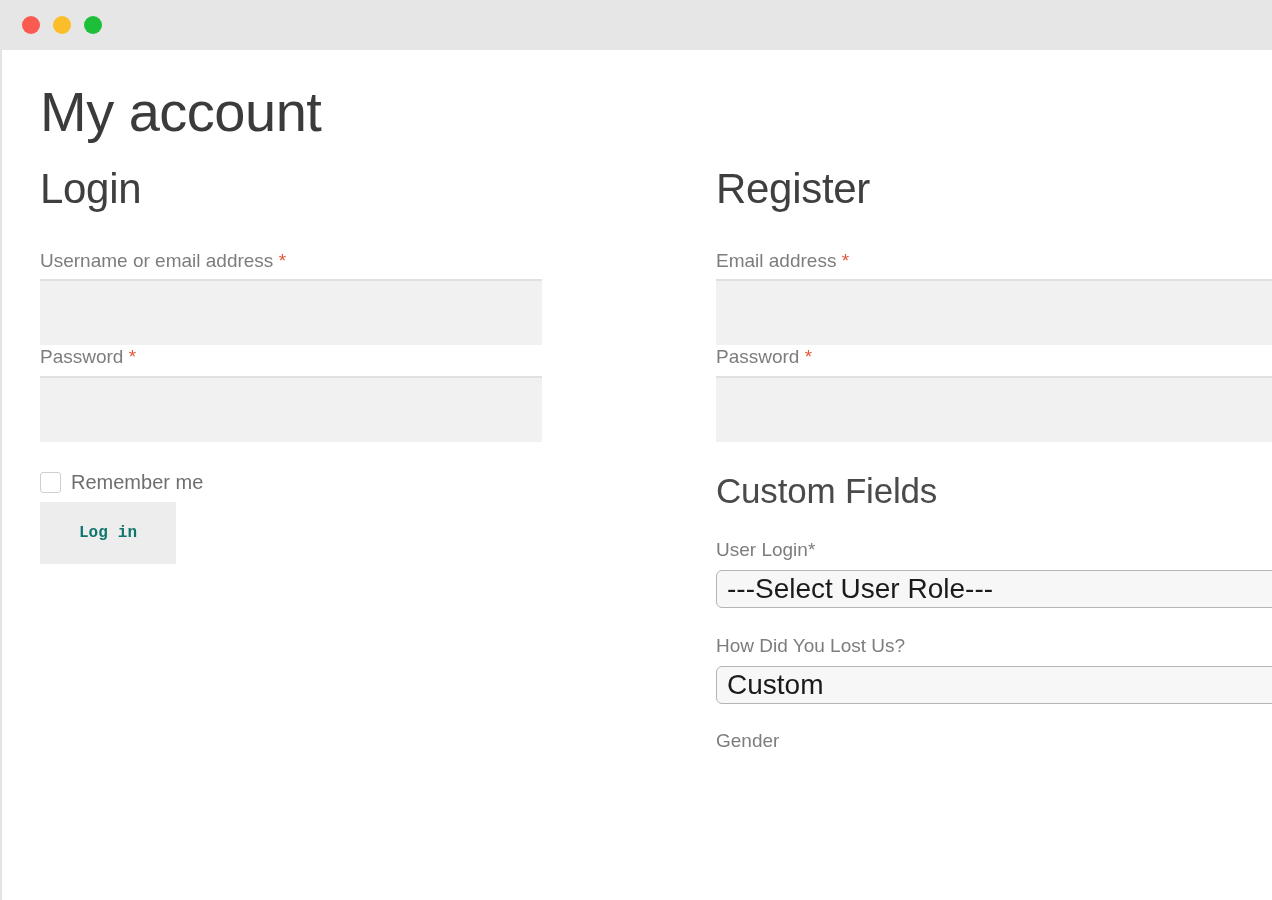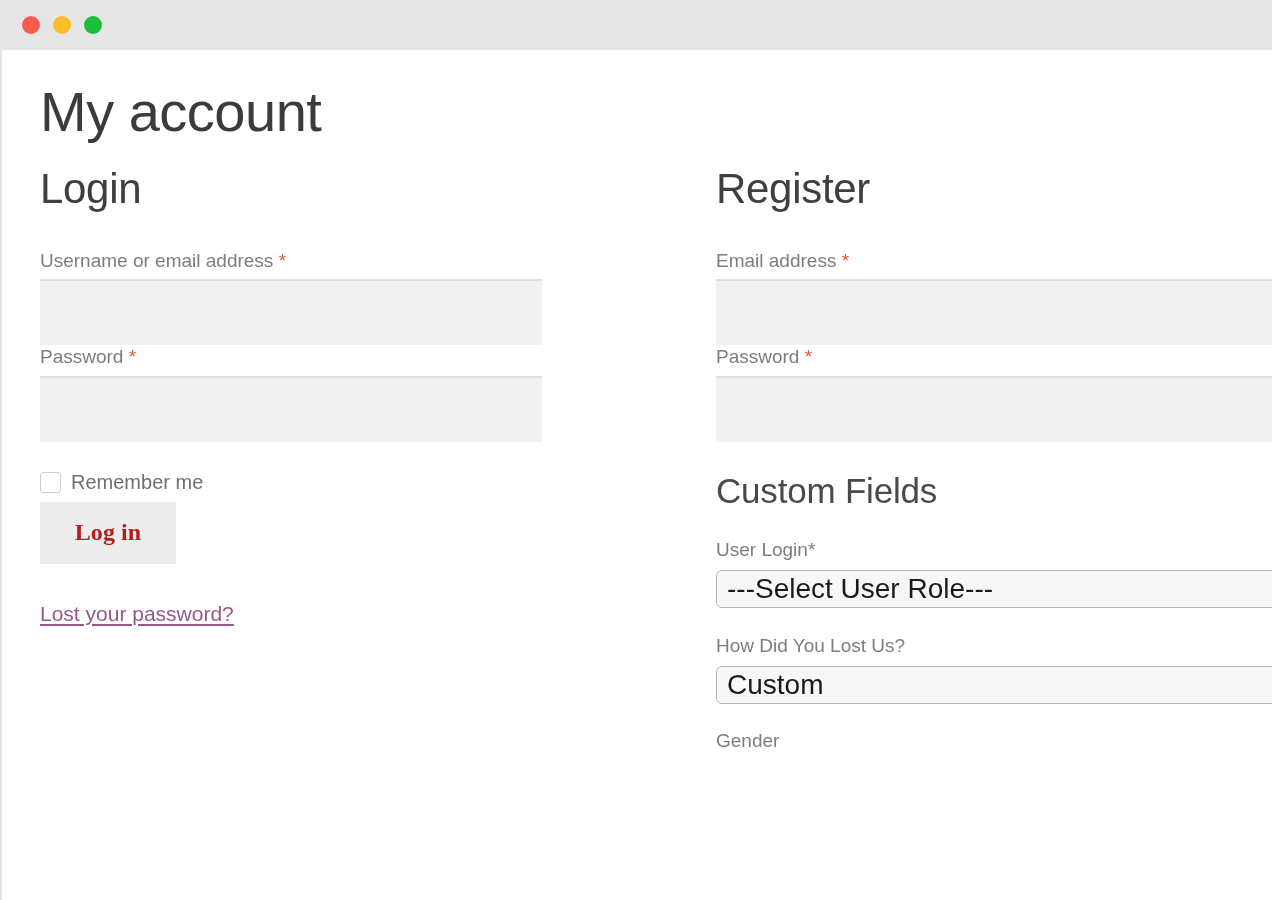--- a/index.html
+++ b/index.html
@@ -135,24 +135,24 @@
     color: #6f6f6f;
     line-height: 1;
   }
 
   button.login-button {
     margin-top: 9px;
     width: 136px;
     height: 62px;
     background: #ededed;
     border: 0;
-    color: #b91c1c;
-    font-size: 24px;
+    color: #0f766e;
+    font-size: 16px;
     font-weight: 700;
-    font-family: Liberation Serif, serif;
+    font-family: Liberation Mono, monospace;
     cursor: pointer;
     text-align: center;
     letter-spacing: 0.1px;
   }
 
   a.lost-password {
     display: inline-block;
     margin-top: 38px;
     font-size: 21px;
     color: #96588a;
@@ -225,23 +225,20 @@
             <input class="text-input" type="password" placeholder="" style="">
           </div>
 
           <div class="remember-row">
             <span class="checkbox"></span>
             <span class="remember-label">Remember me</span>
           </div>
 
           <button class="login-button">Log in</button>
 
-          <div>
-            <a class="lost-password" href="#">Lost your password?</a>
-          </div>
         </div>
 
         <div class="col-spacer"></div>
 
         <div class="col-register">
 
           <h2 class="section-title">Register</h2>
 
           <div class="field">
             <label class="field-label"><span>Email address</span> <span class="req">*</span></label>

